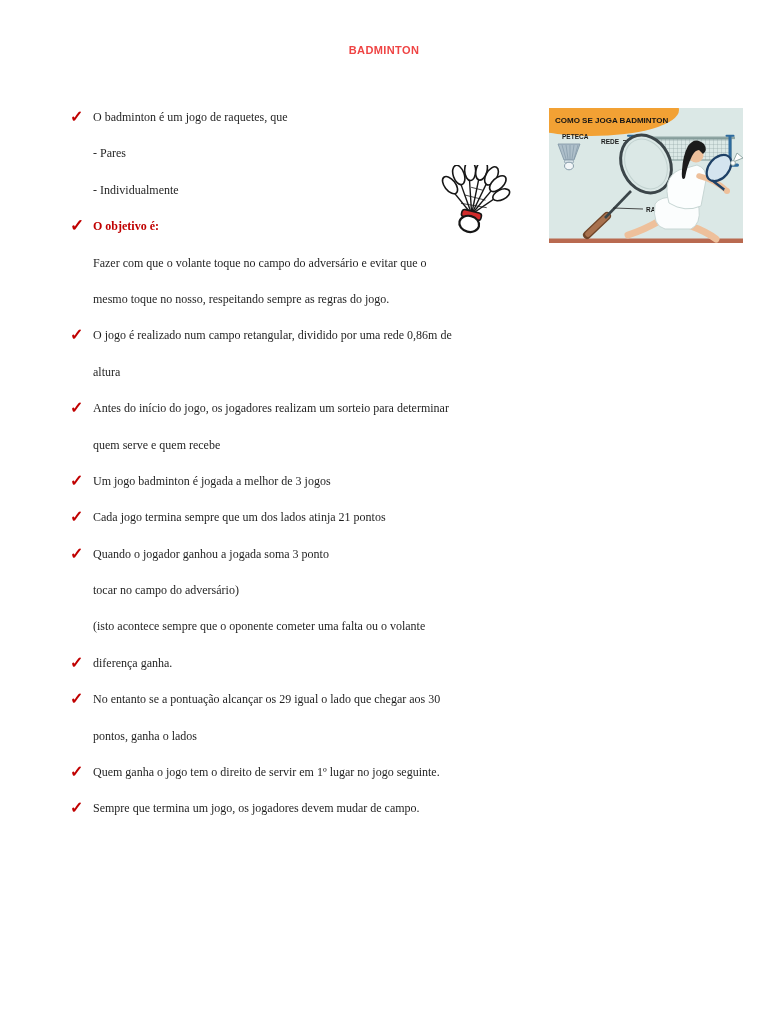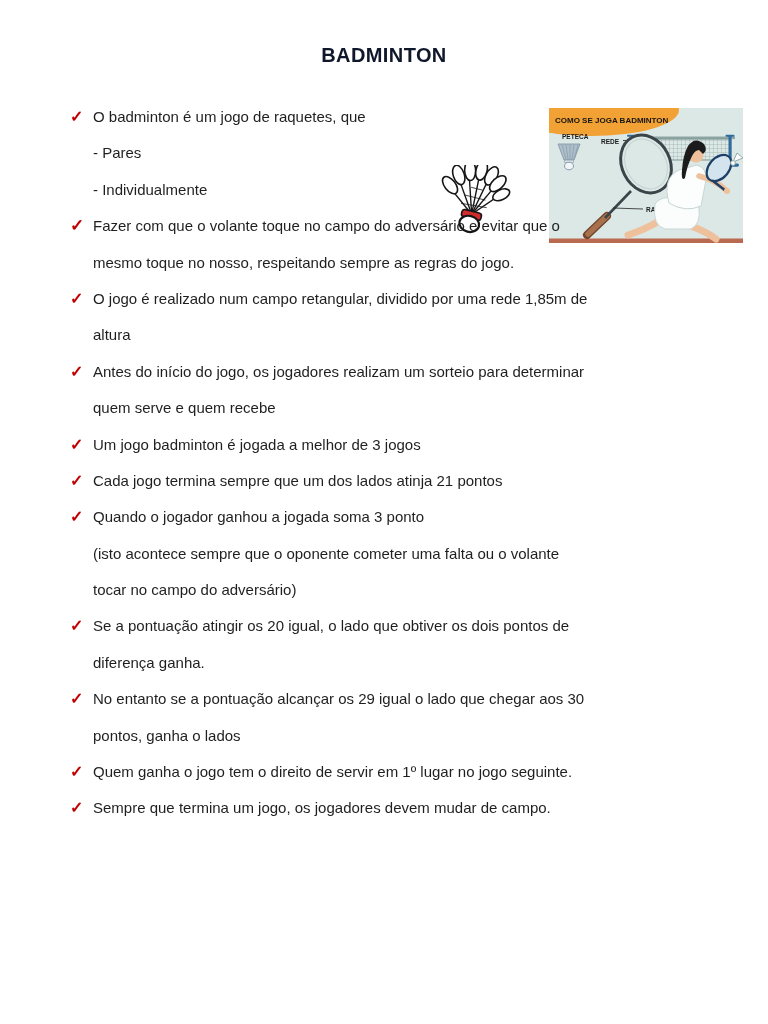--- a/index.html
+++ b/index.html
@@ -3,34 +3,34 @@
 <meta charset="utf-8">
 <style>
   html,body{margin:0;padding:0;}
   body{
     width:768px;height:1024px;position:relative;overflow:hidden;
     background:#ffffff;color:#1f1f1f;
     font-family:"Liberation Sans", sans-serif;
   }
   .doc-title{
     position:absolute;top:44px;left:0;width:100%;
-    text-align:center;font-size:20px;font-weight:700;color:#0f172a;
+    text-align:center;font-size:11px;font-weight:700;color:#ef4444;
     letter-spacing:.4px;
   }
   .content{
     position:absolute;left:70px;top:99px;width:690px;
   }
   .bullet{position:relative;padding-left:23px;}
   .check{
     position:absolute;left:0;top:0;height:36.4px;line-height:36.4px;
     color:#C00000;font-size:16px;font-weight:600;
   }
   .check.bold{font-weight:800;font-size:17px;}
   .line{
-    height:36.4px;line-height:36.4px;font-size:15px;white-space:nowrap;
+    height:36.4px;line-height:36.4px;font-size:12px;white-space:nowrap;font-family:Liberation Serif, serif;
   }
   .red-bold{color:#C00000;font-weight:700;}
   .clipart-shuttle{position:absolute;left:431px;top:165px;width:90px;height:80px;}
   .illustration{position:absolute;left:549px;top:108px;width:194px;height:135px;}
   svg{display:block;}
 </style>
 </head>
 <body>
 
 <div>
@@ -139,27 +139,28 @@
 
     <div class="bullet">
       <span class="check">✓</span>
       <div class="line">O badminton é um jogo de raquetes, que</div>
       <div class="line">- Pares</div>
       <div class="line">- Individualmente</div>
     </div>
 
     <div class="bullet">
       <span class="check bold">✓</span>
+      <div class="line red-bold">O objetivo é:</div>
       <div class="line">Fazer com que o volante toque no campo do adversário e evitar que o</div>
       <div class="line">mesmo toque no nosso, respeitando sempre as regras do jogo.</div>
     </div>
 
     <div class="bullet">
       <span class="check">✓</span>
-      <div class="line">O jogo é realizado num campo retangular, dividido por uma rede 1,85m de</div>
+      <div class="line">O jogo é realizado num campo retangular, dividido por uma rede 0,86m de</div>
       <div class="line">altura</div>
     </div>
 
     <div class="bullet">
       <span class="check">✓</span>
       <div class="line">Antes do início do jogo, os jogadores realizam um sorteio para determinar</div>
       <div class="line">quem serve e quem recebe</div>
     </div>
 
     <div class="bullet">
@@ -168,27 +169,26 @@
     </div>
 
     <div class="bullet">
       <span class="check">✓</span>
       <div class="line">Cada jogo termina sempre que um dos lados atinja 21 pontos</div>
     </div>
 
     <div class="bullet">
       <span class="check">✓</span>
       <div class="line">Quando o jogador ganhou a jogada soma 3 ponto</div>
+      <div class="line">tocar no campo do adversário)</div>
       <div class="line">(isto acontece sempre que o oponente cometer uma falta ou o volante</div>
-      <div class="line">tocar no campo do adversário)</div>
-    </div>
-
-    <div class="bullet">
-      <span class="check">✓</span>
-      <div class="line">Se a pontuação atingir os 20 igual, o lado que obtiver os dois pontos de</div>
+    </div>
+
+    <div class="bullet">
+      <span class="check">✓</span>
       <div class="line">diferença ganha.</div>
     </div>
 
     <div class="bullet">
       <span class="check">✓</span>
       <div class="line">No entanto se a pontuação alcançar os 29 igual o lado que chegar aos 30</div>
       <div class="line">pontos, ganha o lados</div>
     </div>
 
     <div class="bullet">

